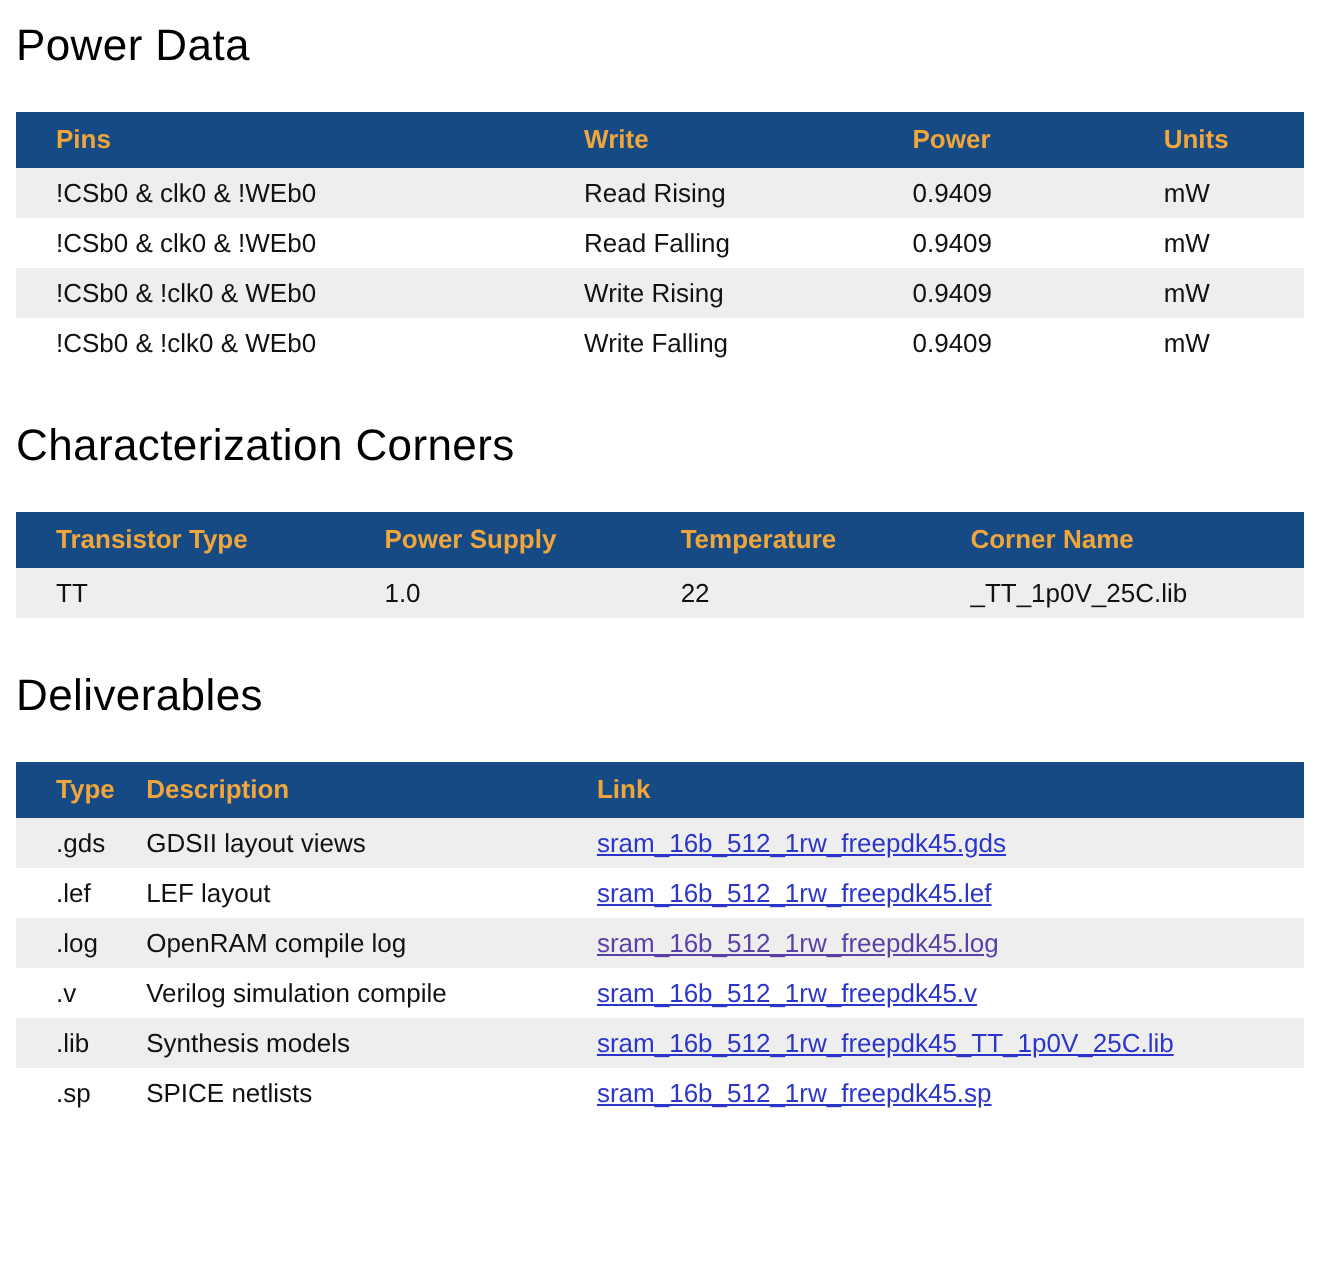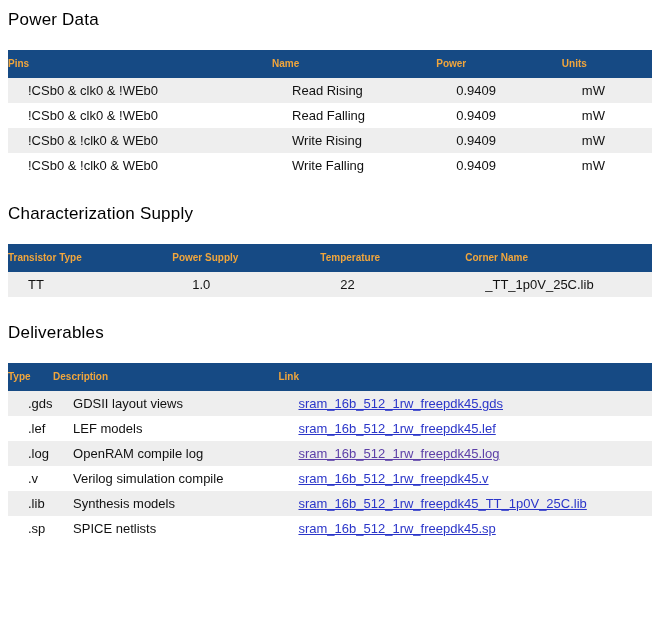--- a/index.html
+++ b/index.html
@@ -15,42 +15,42 @@
   html,body{margin:0;padding:0;}
   body{
     width:660px;
     min-height:631px;
     background:var(--page-bg);
     padding:8px;
     font-family:"Liberation Sans","DejaVu Sans",sans-serif;
     color:var(--text);
   }
   h2.section-heading{
-    font-size:17px;
+    font-size:22px;
     font-weight:normal;
     color:#000;
     margin:26px 0 20px 0;
     letter-spacing:0.2px;
   }
   section:first-of-type h2.section-heading{margin-top:2px;}
   table.data-table{
     width:644px;
     border-collapse:collapse;
     table-layout:fixed;
     font-size:13px;
     margin:0 0 2px 0;
   }
   thead th{
     background:var(--header-bg);
     color:var(--header-text);
     font-weight:bold;
     text-align:left;
-    padding:6px 0;
+    padding:6px 20px;
     line-height:16px;
-    font-size:10px;
+    font-size:13px;
   }
   tbody td{
     padding:5px 20px;
     line-height:15px;
     color:var(--text);
     overflow:hidden;
     white-space:nowrap;
   }
   tbody tr:nth-child(odd){background:var(--stripe);}
   tbody tr:nth-child(even){background:#ffffff;}
@@ -74,21 +74,21 @@
     <table class="data-table">
       <colgroup>
           <col class="c0">
           <col class="c1">
           <col class="c2">
           <col class="c3">
         </colgroup>
       <thead>
         <tr>
             <th>Pins</th>
-            <th>Name</th>
+            <th>Write</th>
             <th>Power</th>
             <th>Units</th>
           </tr>
       </thead>
       <tbody>
           <tr>
             <td>!CSb0 &amp; clk0 &amp; !WEb0</td>
             <td>Read Rising</td>
             <td>0.9409</td>
             <td>mW</td>
@@ -109,21 +109,21 @@
             <td>!CSb0 &amp; !clk0 &amp; WEb0</td>
             <td>Write Falling</td>
             <td>0.9409</td>
             <td>mW</td>
           </tr>
         </tbody>
     </table>
   </section>
 
   <section class="sec2">
-    <h2 class="section-heading">Characterization Supply</h2>
+    <h2 class="section-heading">Characterization Corners</h2>
     <table class="data-table">
       <colgroup>
           <col class="c0">
           <col class="c1">
           <col class="c2">
           <col class="c3">
         </colgroup>
       <thead>
         <tr>
             <th>Transistor Type</th>
@@ -159,21 +159,21 @@
           </tr>
       </thead>
       <tbody>
           <tr>
             <td>.gds</td>
             <td>GDSII layout views</td>
             <td><a href="#" class="file-link">sram_16b_512_1rw_freepdk45.gds</a></td>
           </tr>
           <tr>
             <td>.lef</td>
-            <td>LEF models</td>
+            <td>LEF layout</td>
             <td><a href="#" class="file-link">sram_16b_512_1rw_freepdk45.lef</a></td>
           </tr>
           <tr>
             <td>.log</td>
             <td>OpenRAM compile log</td>
             <td><a href="#" class="file-link visited">sram_16b_512_1rw_freepdk45.log</a></td>
           </tr>
           <tr>
             <td>.v</td>
             <td>Verilog simulation compile</td>

